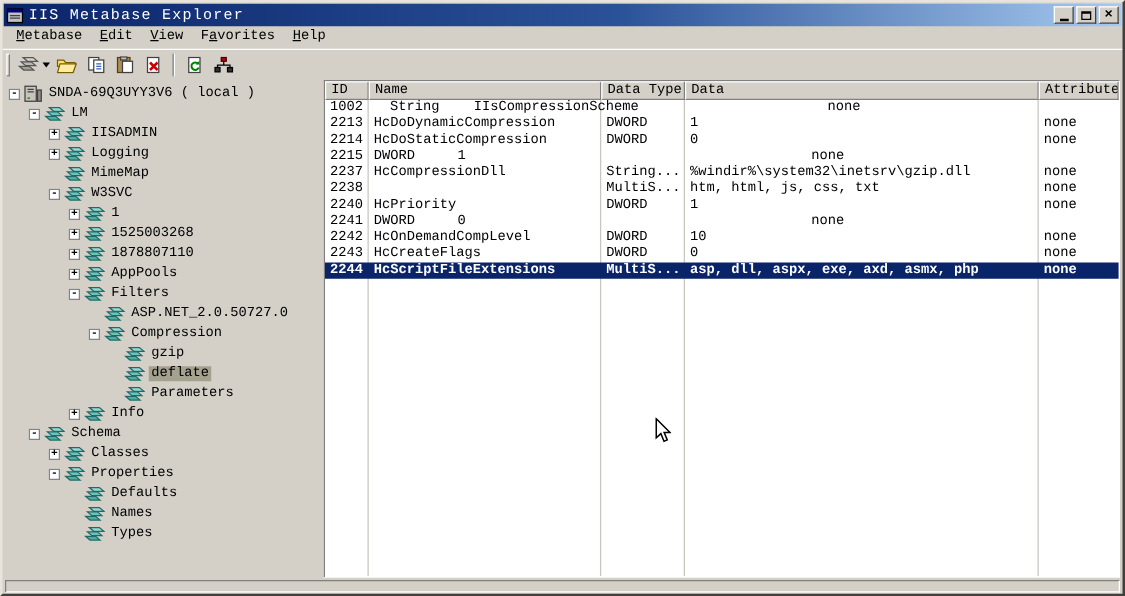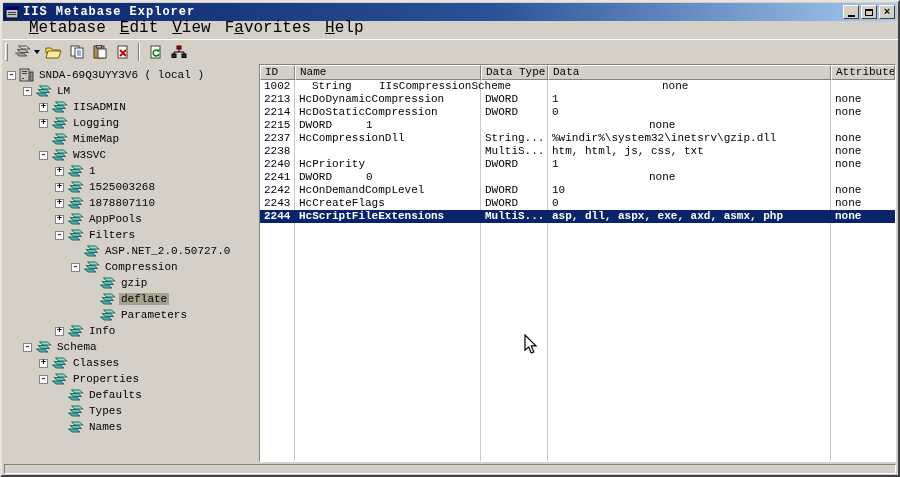--- a/index.html
+++ b/index.html
@@ -12,29 +12,29 @@
     font-family:"Liberation Mono","DejaVu Sans Mono",monospace;
     color:#000;
   }
   
   .titlebar{
     height:18px;margin:1px;flex:none;
     background:linear-gradient(90deg,#0a246a 0%,#2a5298 55%,#a6caf0 100%);
     display:flex;align-items:center;padding:0 2px;
   }
   .titlebar .app-icon{width:15px;height:15px;margin-right:3px;display:flex;flex:none;}
-  .title-text{color:#fff;font-weight:bold;font-size:12px;white-space:nowrap;flex:1;letter-spacing:1px;}
+  .title-text{color:#fff;font-weight:normal;font-size:12px;white-space:nowrap;flex:1;letter-spacing:1px;}
   .wbtn{width:16px;height:14px;flex:none;background:#d4d0c8;
     border:1px solid;border-color:#fff #404040 #404040 #fff;
     display:flex;align-items:center;justify-content:center;margin-left:2px;}
   .glyph-min{width:7px;height:2px;background:#000;margin-top:7px;}
   .glyph-max{width:8px;height:7px;border:1px solid #000;border-top-width:2px;}
   .glyph-close{font:bold 11px/10px "Liberation Mono",monospace;}
   
-  .menubar{height:17px;flex:none;display:flex;align-items:flex-end;font-size:16px;padding-left:20px;}
+  .menubar{height:17px;flex:none;display:flex;align-items:flex-start;font-size:11px;padding-left:4px;}
   .menu-item{padding:1px 7px 2px;white-space:nowrap;cursor:default;}
   .menu-item u{text-underline-offset:1px;}
   
   .toolbar{height:24px;flex:none;display:flex;align-items:center;border-top:1px solid #fff;padding:0 2px;}
   .tgrip{width:3px;height:18px;border:1px solid;border-color:#fff #808080 #808080 #fff;margin:0 4px 0 1px;}
   .tbtn{height:21px;min-width:23px;display:flex;align-items:center;justify-content:center;padding:0 2px;}
   .tsep{width:0;height:18px;border-left:1px solid #808080;border-right:1px solid #fff;margin:0 4px;}
   .dd-arrow{width:0;height:0;border-left:3px solid transparent;border-right:3px solid transparent;border-top:4px solid #000;margin-left:3px;}
   
   .main{flex:1;display:flex;padding:1px 2px 1px 2px;overflow:hidden;}
@@ -426,33 +426,33 @@
         <div class="tree-row">
           <span class="tree-indent" style="width: 50px;"></span>
           <span class="expbox hidden-box"></span>
           <span class="tree-icon">
             <svg width="17" height="13" viewBox="0 0 17 13">
               <path d="M4.5 1h8l3.5 3h-8z" fill="#9fd8d0" stroke="#1f6b6b"></path>
               <path d="M3 4.5h8l3.5 3h-8z" fill="#6fc2b6" stroke="#1f6b6b"></path>
               <path d="M1.5 8h8l3.5 3h-8z" fill="#4fae9e" stroke="#1f6b6b"></path>
             </svg>
           </span>
+          <span class="tree-label">Names</span>
+        </div>
+        <div class="tree-row">
+          <span class="tree-indent" style="width: 50px;"></span>
+          <span class="expbox hidden-box"></span>
+          <span class="tree-icon">
+            <svg width="17" height="13" viewBox="0 0 17 13">
+              <path d="M4.5 1h8l3.5 3h-8z" fill="#9fd8d0" stroke="#1f6b6b"></path>
+              <path d="M3 4.5h8l3.5 3h-8z" fill="#6fc2b6" stroke="#1f6b6b"></path>
+              <path d="M1.5 8h8l3.5 3h-8z" fill="#4fae9e" stroke="#1f6b6b"></path>
+            </svg>
+          </span>
           <span class="tree-label">Types</span>
-        </div>
-        <div class="tree-row">
-          <span class="tree-indent" style="width: 50px;"></span>
-          <span class="expbox hidden-box"></span>
-          <span class="tree-icon">
-            <svg width="17" height="13" viewBox="0 0 17 13">
-              <path d="M4.5 1h8l3.5 3h-8z" fill="#9fd8d0" stroke="#1f6b6b"></path>
-              <path d="M3 4.5h8l3.5 3h-8z" fill="#6fc2b6" stroke="#1f6b6b"></path>
-              <path d="M1.5 8h8l3.5 3h-8z" fill="#4fae9e" stroke="#1f6b6b"></path>
-            </svg>
-          </span>
-          <span class="tree-label">Names</span>
         </div>
       </div>
     <div class="splitter"></div>
     <div class="list-panel">
       <div class="list-header">
           <div class="hcell" style="width: 35px;">ID</div>
           <div class="hcell" style="width: 186px;">Name</div>
           <div class="hcell" style="width: 67px;">Data Type</div>
           <div class="hcell" style="width: 283px;">Data</div>
           <div class="hcell" style="width: 72px; flex: 1 1 0%;">Attributes</div>

